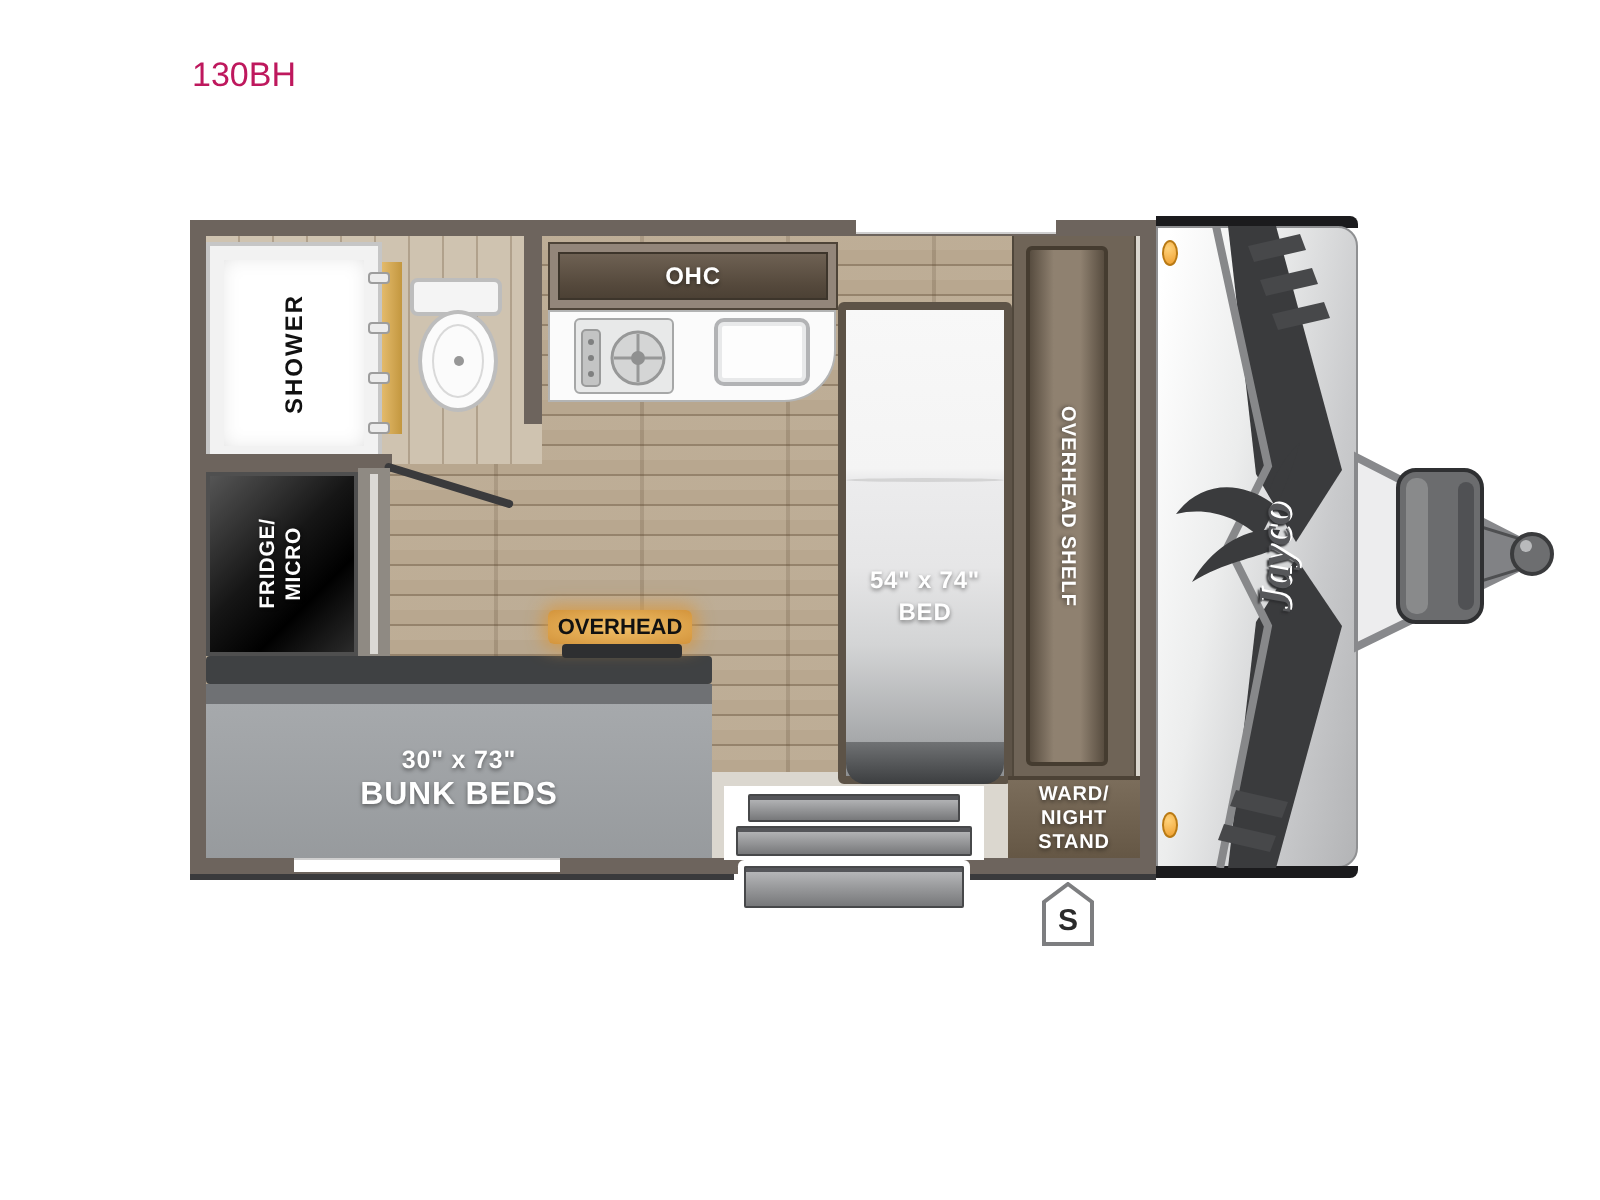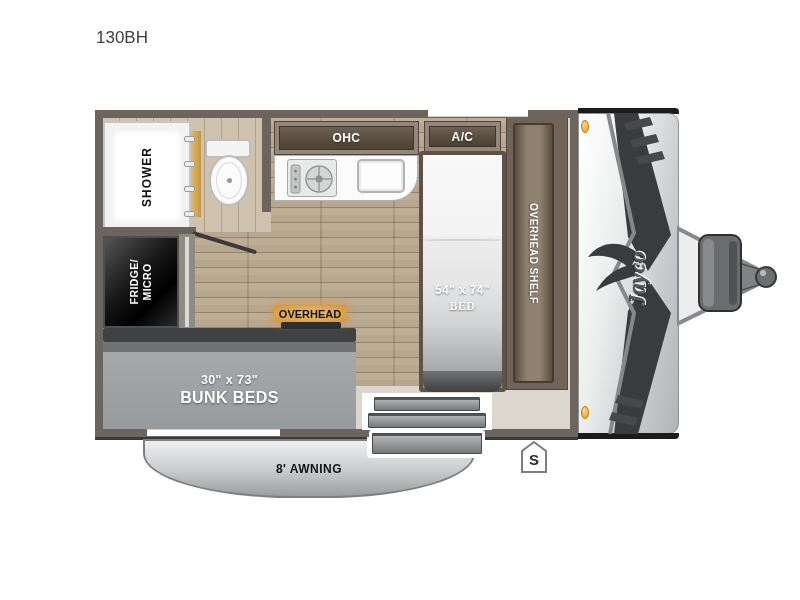--- a/index.html
+++ b/index.html
@@ -29,21 +29,21 @@
           border:1px solid #3d352b;display:flex;align-items:center;justify-content:center;}
 
   .tread{background:linear-gradient(180deg,#bcbdbf,#77787a);border:1px solid #47484a;
          box-shadow:inset 0 2px 0 #55565a;border-radius:1px;}
 </style>
 </head>
 <body>
 
 <div class="stage">
 
-  <div class="abs" style="left:96px;top:28px;font-size:17px;font-weight:500;color:#404040;">130BH</div>
+  <div class="abs" style="left:96px;top:28px;font-size:17px;font-weight:500;color:#be185d;">130BH</div>
 
   <div class="abs wood" style="left:103px;top:118px;width:467px;height:311px;"></div>
   <div class="abs bath" style="left:103px;top:118px;width:168px;height:114px;"></div>
   <div class="abs vinyl" style="left:356px;top:386px;width:214px;height:43px;"></div>
   <div class="abs vinyl" style="left:556px;top:118px;width:14px;height:311px;"></div>
 
   <div class="abs ctr" style="left:103px;top:121px;width:88px;height:111px;background:#ffffff;
        border:2px solid #c6c6c6;box-shadow:inset 0 0 0 7px #f2f2f2, inset 0 0 14px rgba(0,0,0,.28);">
     <span class="vup blabel" style="font-size:12px;letter-spacing:1px;">SHOWER</span>
   </div>
@@ -108,58 +108,52 @@
       <circle cx="31" cy="19" r="3.5" fill="#8f9090"></circle>
       <rect x="3" y="5" width="9" height="28" rx="2" fill="#c3c4c4" stroke="#9a9b9b" stroke-width="1"></rect>
       <circle cx="7.5" cy="11" r="1.5" fill="#7f8080"></circle>
         <circle cx="7.5" cy="19" r="1.5" fill="#7f8080"></circle>
         <circle cx="7.5" cy="27" r="1.5" fill="#7f8080"></circle>
     </svg>
   </div>
   <div class="abs" style="left:357px;top:159px;width:48px;height:34px;background:#fdfdfd;
        border:2px solid #b2b3b5;border-radius:5px;box-shadow:inset 0 0 0 2px #e8e9ea;"></div>
 
-  <div class="abs cab" style="left:424px;top:121px;width:77px;height:31px;">
-    <div class="cab-in">
-      <span class="wlabel" style="font-size:12px;">A/C</span>
-    </div>
-  </div>
 
   <div class="abs" style="left:419px;top:151px;width:87px;height:241px;border:4px solid #5d5347;border-radius:3px;
        background:linear-gradient(180deg,#f8f8f8 0%,#f4f4f4 34%,#ececed 36%,#e6e6e7 55%,#d3d4d5 72%,#a7a9ab 92%,#8e9092 100%);">
     <div style="position:absolute;left:0;top:84px;width:100%;height:2px;background:rgba(0,0,0,.10);border-radius:50%;"></div>
   </div>
   <div class="abs" style="left:423px;top:371px;width:79px;height:21px;border-radius:0 0 10px 10px;
        background:linear-gradient(180deg,#707274,#3c3e40);"></div>
   <div class="abs ctr" style="left:419px;top:276px;width:87px;height:46px;">
     <div style="line-height:1.3;">
       <div class="wlabel" style="font-size:12px;">54" x 74"</div>
-      <div class="wlabel" style="font-size:12px;font-family:Liberation Serif, serif;">BED</div>
+      <div class="wlabel" style="font-size:12px;">BED</div>
     </div>
   </div>
 
   <div class="abs" style="left:506px;top:116px;width:62px;height:274px;background:#6f6457;border:1px solid #50473b;"></div>
   <div class="abs ctr" style="left:513px;top:123px;width:41px;height:260px;border:2px solid #453c30;border-radius:3px;
        background:linear-gradient(90deg,#584d40,#8f8170 32%,#8f8170 68%,#584d40);">
     <span class="vdn wlabel" style="font-size:10px;letter-spacing:.6px;">OVERHEAD SHELF</span>
   </div>
+  <div class="abs ctr" style="left:504px;top:388px;width:66px;height:41px;border-top:2px solid #4c4236;
+       background:linear-gradient(180deg,#7b6d5b,#655745);">
+    <span class="wlabel pre" style="font-size:10px;line-height:1.2;">WARD/
+NIGHT
+STAND</span>
+  </div>
 
   <div class="abs" style="left:95px;top:110px;width:483px;height:327px;border:8px solid #6d645d;"></div>
   <div class="abs" style="left:95px;top:437px;width:483px;height:3px;background:#3a3a3c;"></div>
 
   <div class="abs" style="left:428px;top:110px;width:100px;height:7px;background:#fff;border-bottom:1px solid #cfcfcf;"></div>
   <div class="abs" style="left:147px;top:429px;width:133px;height:7px;background:#fff;border-top:1px solid #cfcfcf;"></div>
 
-  <div class="abs" style="left:143px;top:439px;width:332px;height:59px;border:2px solid #7e7f81;
-       border-radius:0 0 150px 150px / 0 0 44px 44px;
-       background:linear-gradient(180deg,#f0f0f0,#cbccce 52%,#9d9ea0);">
-    <div class="ctr" style="width:100%;height:100%;">
-      <span class="blabel" style="font-size:12px;letter-spacing:.5px;">8' AWNING</span>
-    </div>
-  </div>
 
   <div class="abs" style="left:362px;top:393px;width:130px;height:37px;background:#fff;"></div>
   <div class="abs" style="left:367px;top:437px;width:118px;height:21px;background:#fff;border-radius:0 0 4px 4px;"></div>
   <div class="abs tread" style="left:374px;top:397px;width:106px;height:14px;"></div>
   <div class="abs tread" style="left:368px;top:413px;width:118px;height:15px;"></div>
   <div class="abs tread" style="left:372px;top:433px;width:110px;height:21px;box-shadow:0 0 0 3px #fff, inset 0 2px 0 #55565a;"></div>
 
   <div class="abs" style="left:578px;top:108px;width:101px;height:6px;background:#1b1b1d;border-radius:0 4px 0 0;"></div>
   <div class="abs" style="left:578px;top:113px;width:101px;height:321px;border:1px solid #8f9092;border-radius:0 10px 10px 0;
        background:linear-gradient(100deg,#ffffff 4%,#eceded 38%,#c9cacc 72%,#b3b4b6 100%);"></div>

